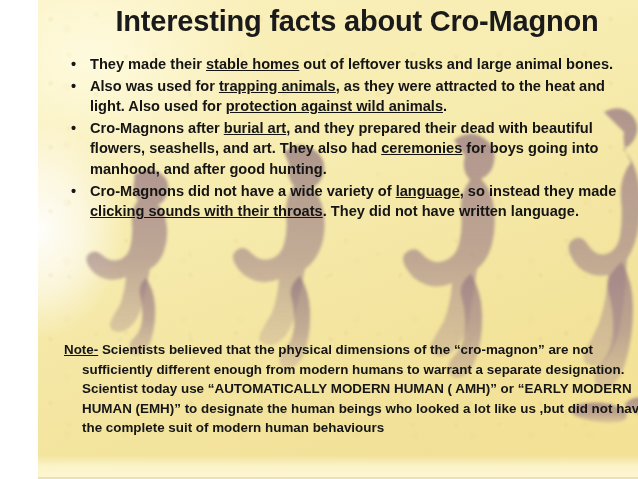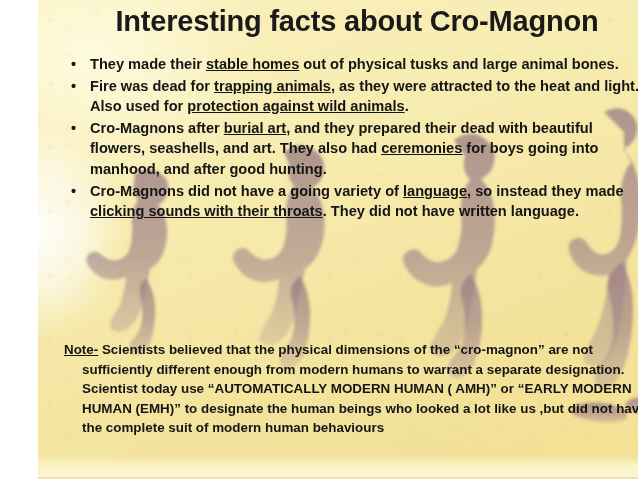--- a/index.html
+++ b/index.html
@@ -183,33 +183,33 @@
   </div>
 
   <div class="bg-bottom-strip"></div>
   <div class="bg-bottom-rule"></div>
 
   <div class="slide-title">Interesting facts about Cro-Magnon</div>
 
   <div class="bullet-list">
     <div class="bullet">
       <span class="dot">•</span>
-      <span class="rich"><span>They made their </span><u class="ul">stable homes</u><span> out of physical tusks and large animal bones.</span></span>
-    </div>
-    <div class="bullet">
-      <span class="dot">•</span>
-      <span class="rich"><span>Fire was dead for </span><u class="ul">trapping animals</u><span>, as they were attracted to the heat and light. Also used for </span><u class="ul">protection against wild animals</u><span>.</span></span>
+      <span class="rich"><span>They made their </span><u class="ul">stable homes</u><span> out of leftover tusks and large animal bones.</span></span>
+    </div>
+    <div class="bullet">
+      <span class="dot">•</span>
+      <span class="rich"><span>Also was used for </span><u class="ul">trapping animals</u><span>, as they were attracted to the heat and light. Also used for </span><u class="ul">protection against wild animals</u><span>.</span></span>
     </div>
     <div class="bullet">
       <span class="dot">•</span>
       <span class="rich"><span>Cro-Magnons after </span><u class="ul">burial art</u><span>, and they prepared their dead with beautiful flowers, seashells, and art. They also had </span><u class="ul">ceremonies</u><span> for boys going into manhood, and after good hunting.</span></span>
     </div>
     <div class="bullet">
       <span class="dot">•</span>
-      <span class="rich"><span>Cro-Magnons did not have a going variety of </span><u class="ul">language</u><span>, so instead they made </span><u class="ul">clicking sounds with their throats</u><span>. They did not have written language.</span></span>
+      <span class="rich"><span>Cro-Magnons did not have a wide variety of </span><u class="ul">language</u><span>, so instead they made </span><u class="ul">clicking sounds with their throats</u><span>. They did not have written language.</span></span>
     </div>
   </div>
 
   <div class="note">
     <span class="rich"><u class="ul">Note-</u><span> Scientists believed that the physical dimensions of the “cro-magnon” are not sufficiently different enough from modern humans to warrant a separate designation. Scientist today use “AUTOMATICALLY MODERN HUMAN ( AMH)” or “EARLY MODERN HUMAN (EMH)” to designate the human beings who looked a lot like us ,but did not have the complete suit of modern human behaviours</span></span>
   </div>
 
 </div>
 
 </body></html>

